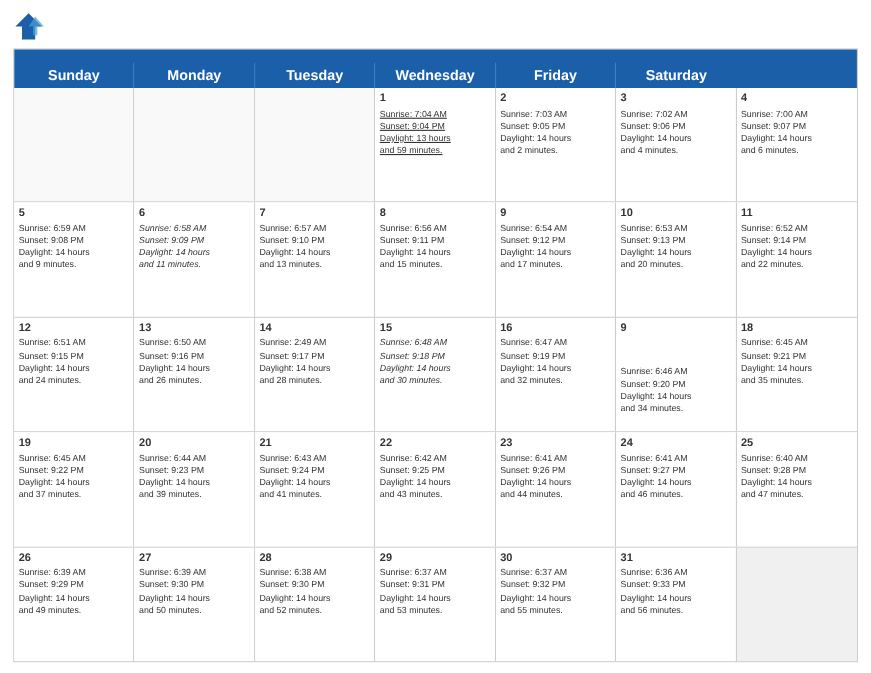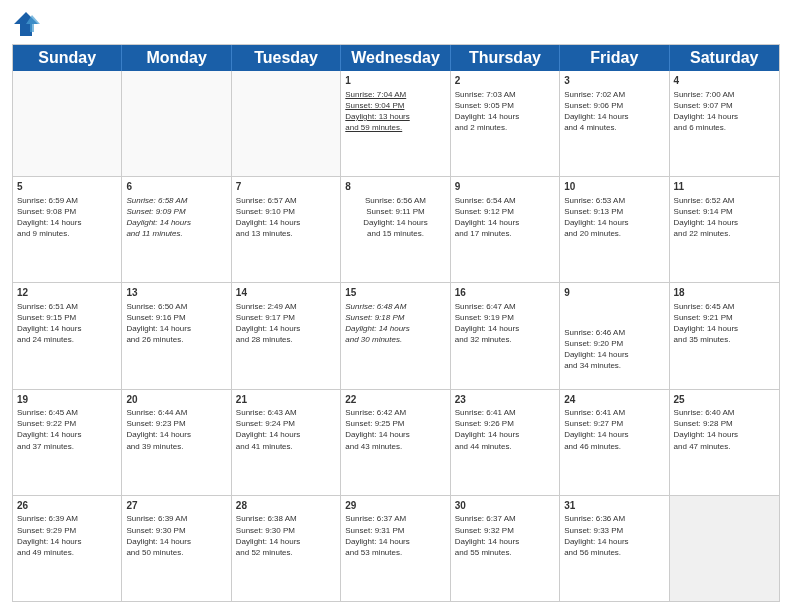--- a/index.html
+++ b/index.html
@@ -65,25 +65,26 @@
       flex-direction: column;
       border: 1px solid #ccc;
     }
     .cal-header {
       display: grid;
       grid-template-columns: repeat(7, 1fr);
       background: #1a5fa8;
     }
     .cal-header-cell {
       color: #fff;
-      font-size: 16px;
+      font-size: 13px;
       font-weight: bold;
       text-align: center;
       padding: 4px 2px;
       border-right: 1px solid #3a7fc8;
+      margin-top: 12px;
     }
     .cal-header-cell:last-child { border-right: none; }
     .cal-body {
       flex: 1;
       display: flex;
       flex-direction: column;
     }
     .cal-row {
       display: grid;
       grid-template-columns: repeat(7, 1fr);
@@ -135,21 +136,20 @@
       <div class="location"></div>
     </div>
   </div>
 
   <div class="calendar">
     <div class="cal-header">
     <div class="cal-header-cell">Sunday</div>
         <div class="cal-header-cell">Monday</div>
         <div class="cal-header-cell">Tuesday</div>
         <div class="cal-header-cell">Wednesday</div>
-        <div class="cal-header-cell">Thursday</div>
         <div class="cal-header-cell">Friday</div>
         <div class="cal-header-cell">Saturday</div>
       </div>
     <div class="cal-body">
     <div class="cal-row">
           <div class="cal-cell empty"></div>
           <div class="cal-cell empty"></div>
           <div class="cal-cell empty"></div>
           <div class="cal-cell">
             <span class="day-num">1</span>
@@ -197,21 +197,21 @@
           </div>
           <div class="cal-cell">
             <span class="day-num">7</span>
             <div class="cell-info" style="white-space: pre-line;">Sunrise: 6:57 AM
 Sunset: 9:10 PM
 Daylight: 14 hours
 and 13 minutes.</div>
           </div>
           <div class="cal-cell">
             <span class="day-num">8</span>
-            <div class="cell-info" style="white-space: pre-line; text-align: center;">Sunrise: 6:56 AM
+            <div class="cell-info" style="white-space: pre-line;">Sunrise: 6:56 AM
 Sunset: 9:11 PM
 Daylight: 14 hours
 and 15 minutes.</div>
           </div>
           <div class="cal-cell">
             <span class="day-num">9</span>
             <div class="cell-info" style="white-space: pre-line;">Sunrise: 6:54 AM
 Sunset: 9:12 PM
 Daylight: 14 hours
 and 17 minutes.</div>

